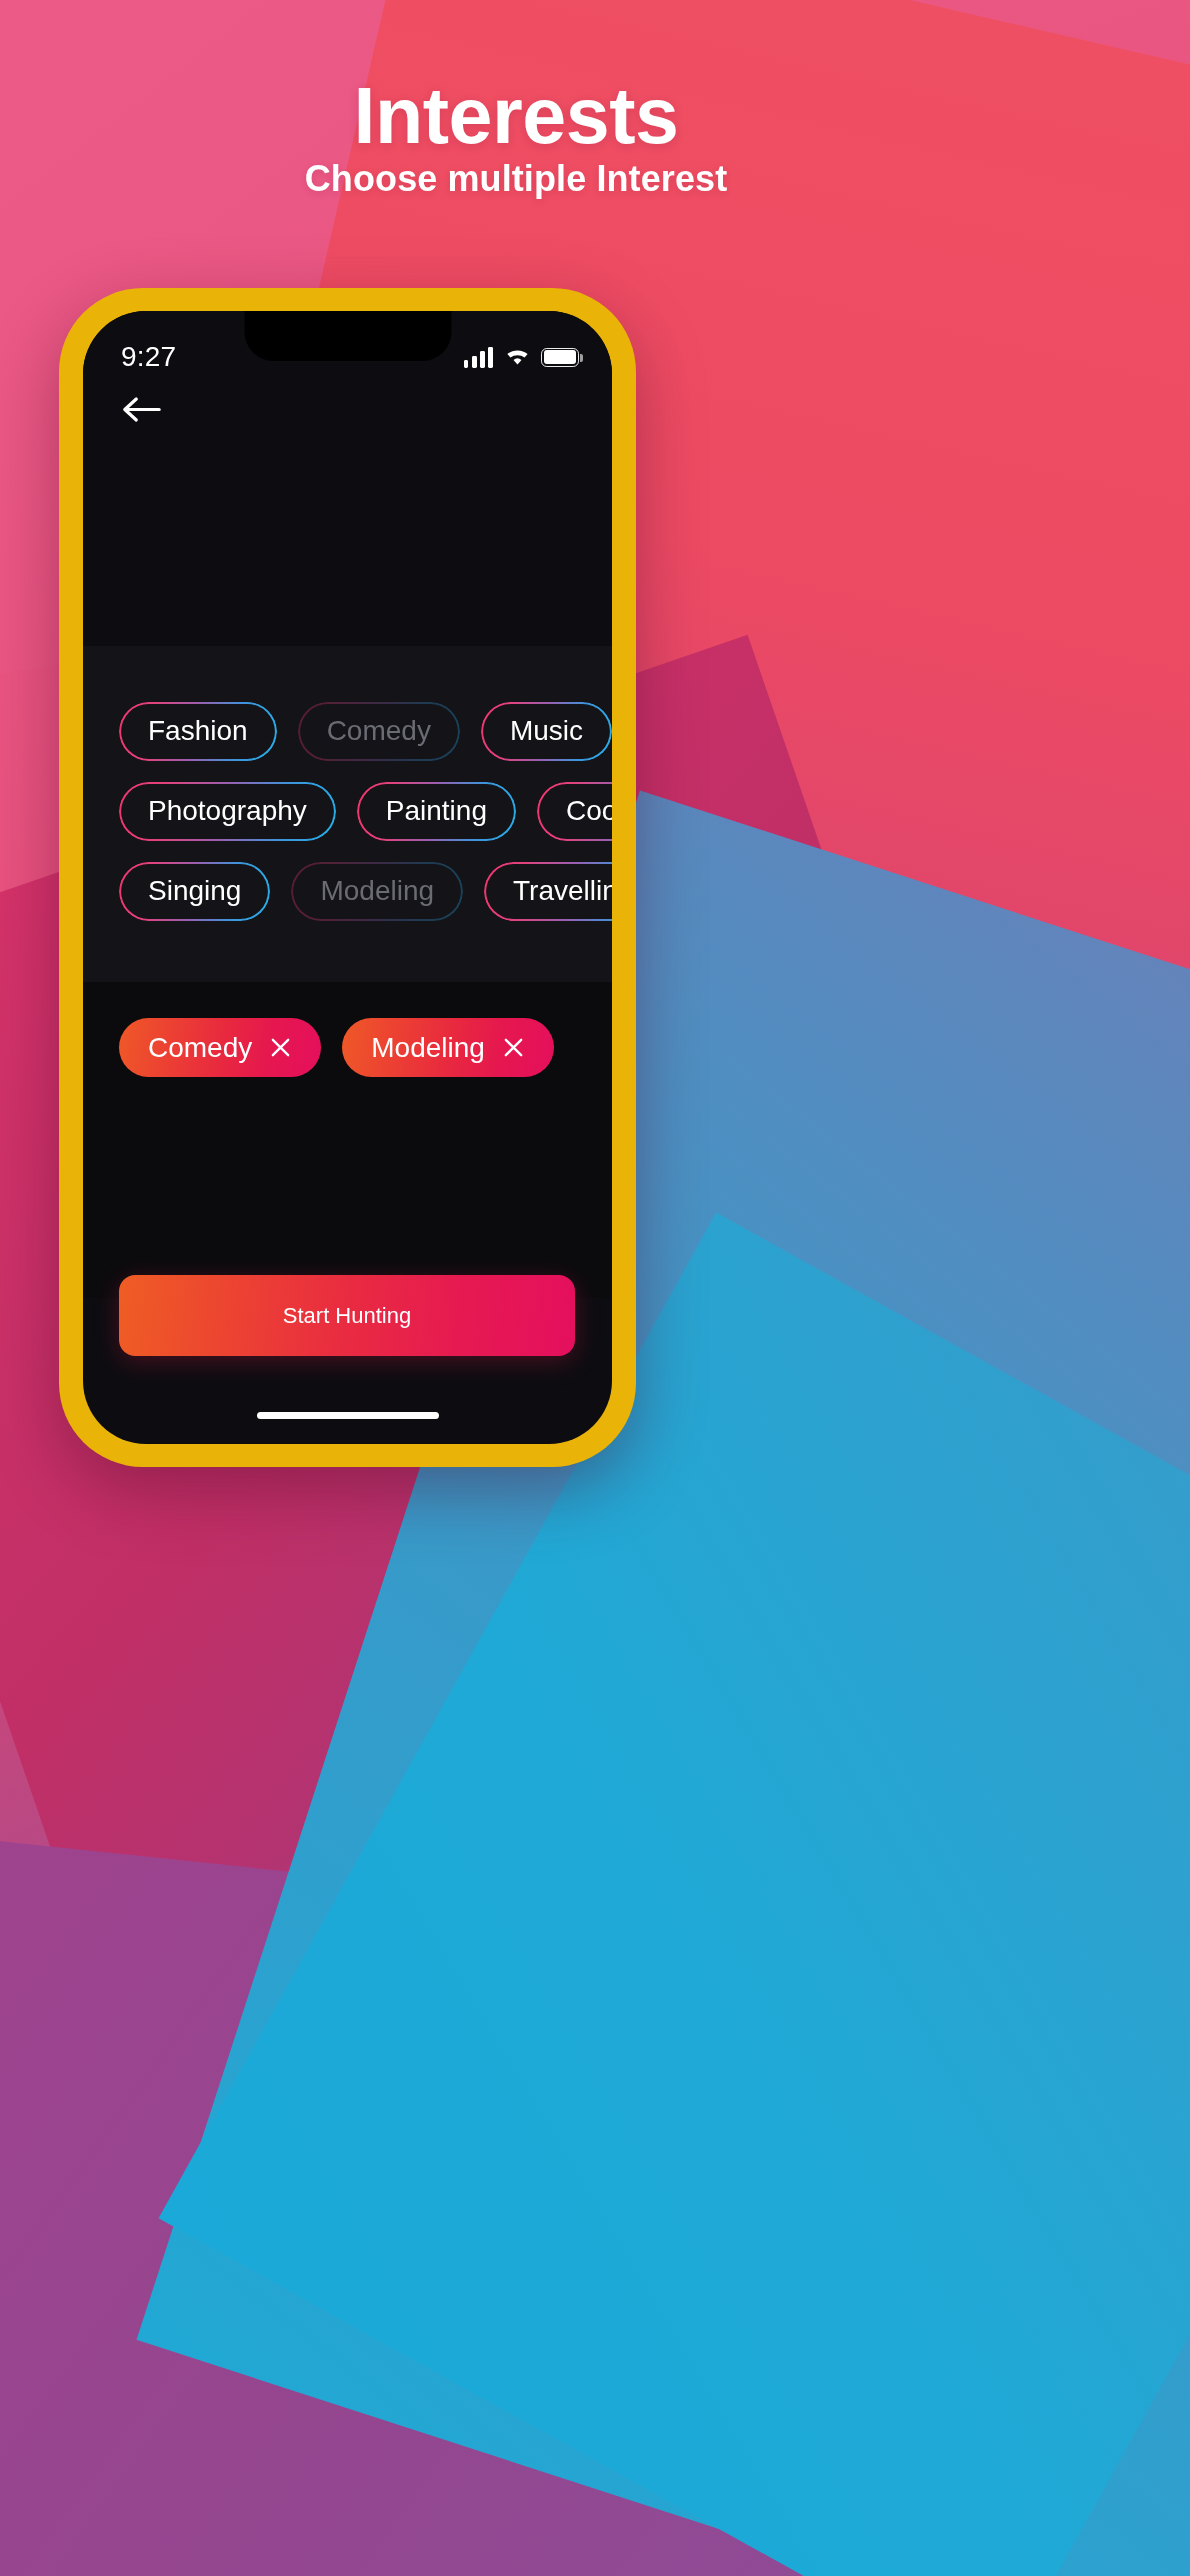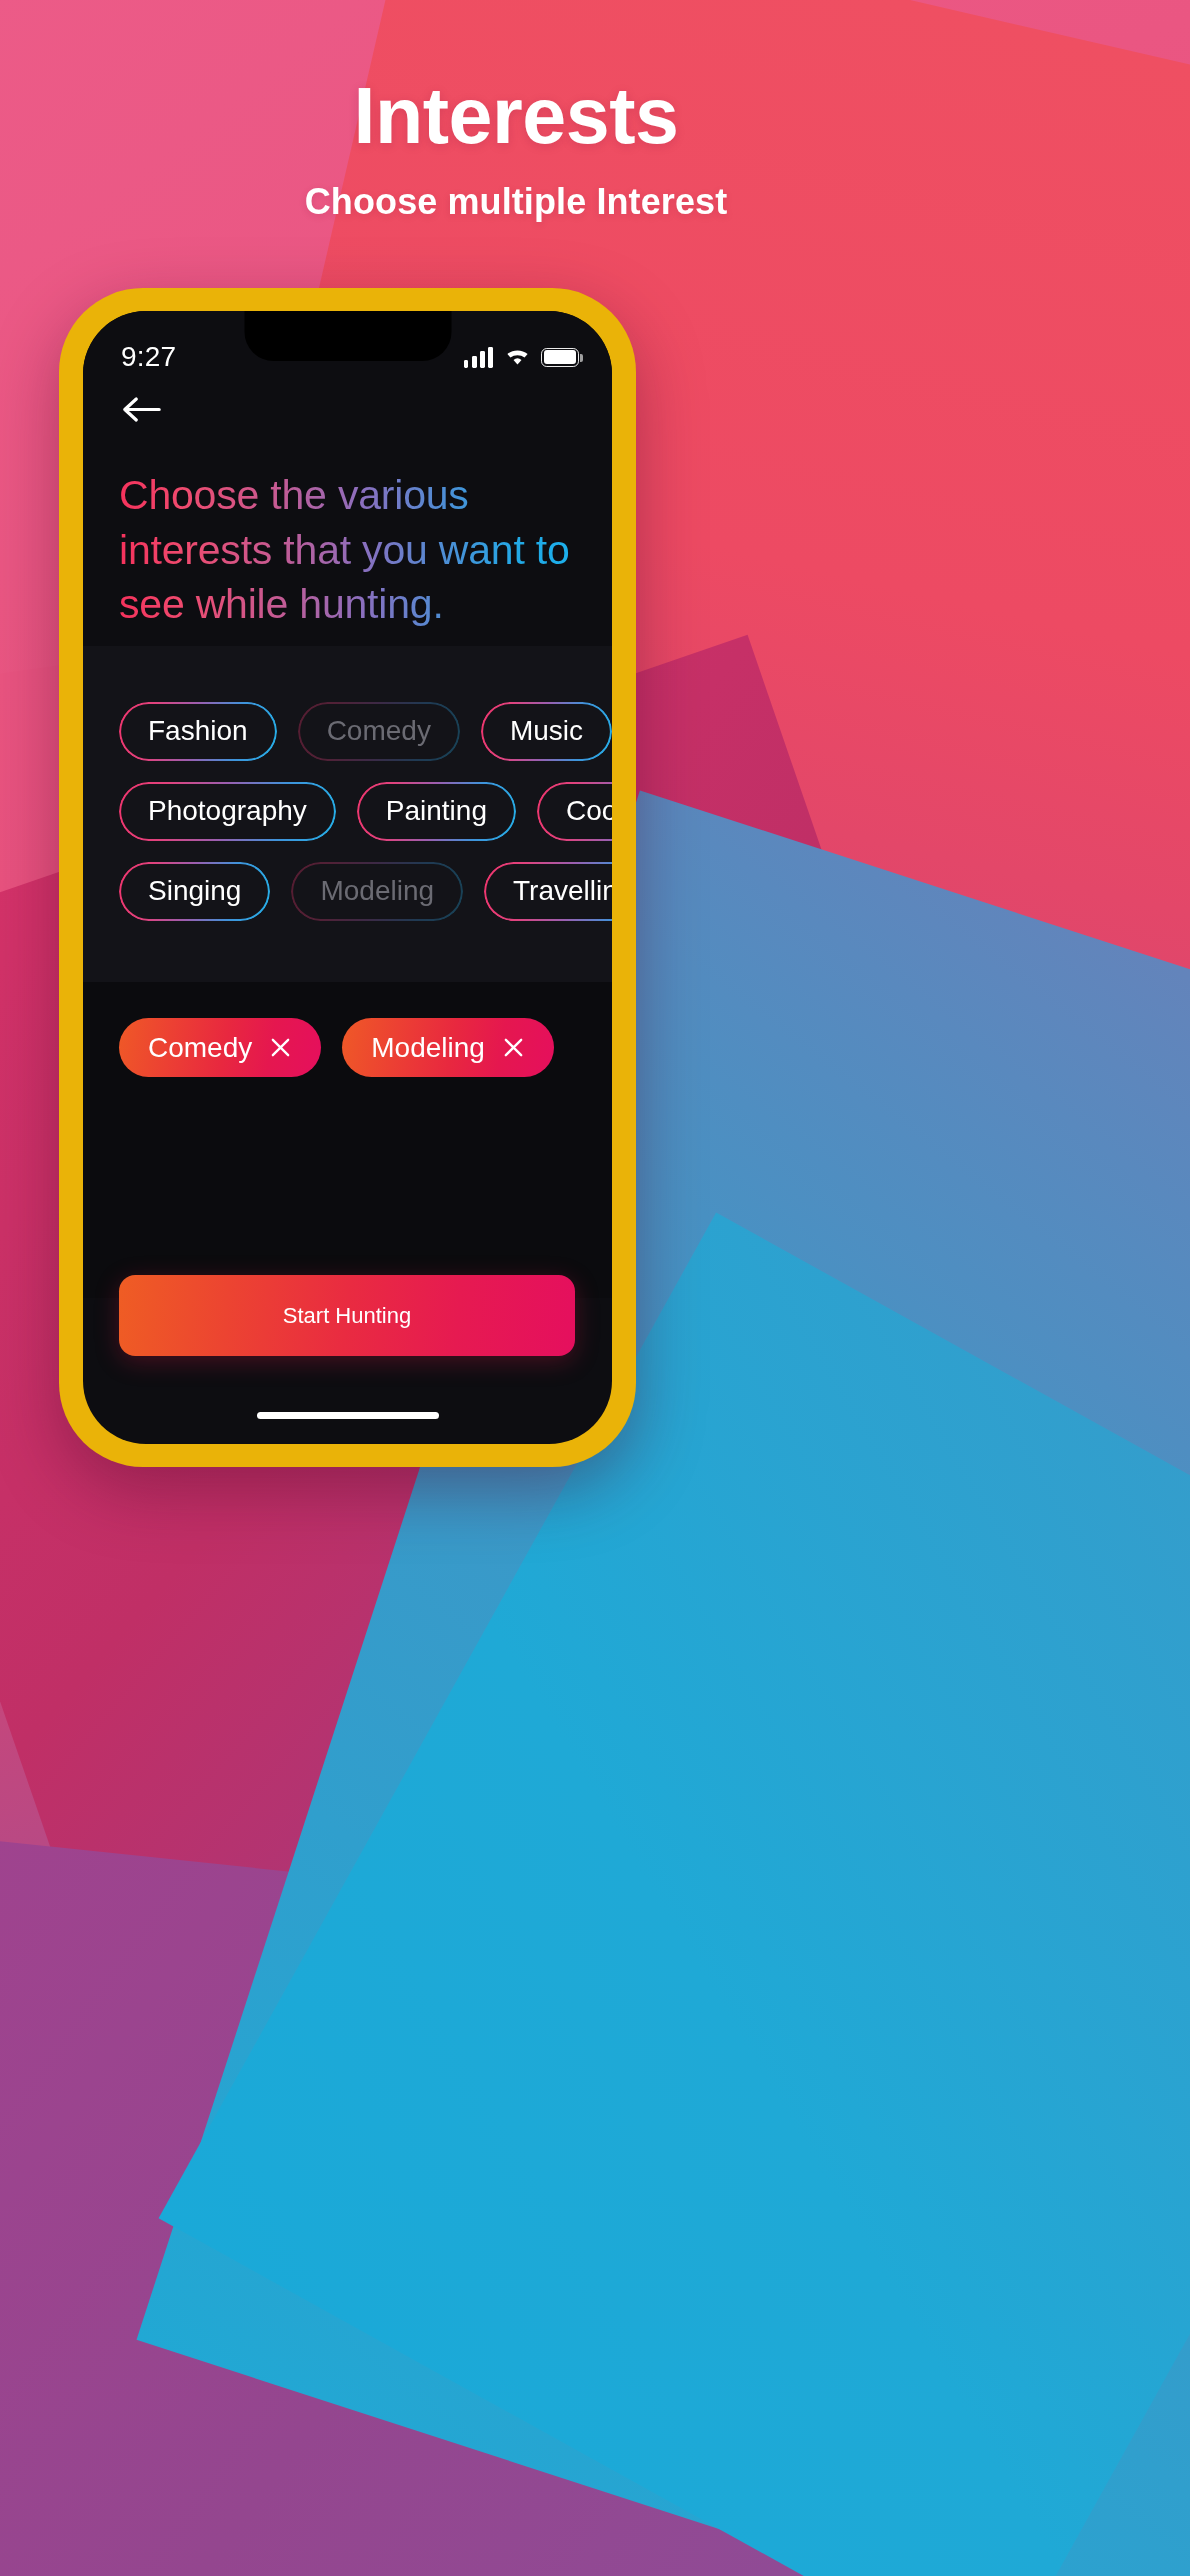--- a/index.html
+++ b/index.html
@@ -59,21 +59,20 @@
   #header {
     position:absolute; top:0; left:0; width:1032px;
     z-index:5; text-align:center; padding-top:75px;
   }
   #header h1 {
     font-size:79px; font-weight:bold; color:#ffffff;
     letter-spacing:-0.5px; line-height:1.05;
     text-shadow: 0 1.9px 9.6px rgba(140,25,60,0.22);
   }
   #header h2 {
-    margin-top:23px;
     font-size:36px; font-weight:bold; color:#ffffff;
     letter-spacing:0.1px;
     text-shadow: 0 1.9px 7.7px rgba(140,25,60,0.18);
   }
 
   
   #phone-wrap {
     position:absolute; left:59px; top:288px;
     width:577px; height:1179px; z-index:6;
   }
@@ -267,21 +266,20 @@
             </span>
         </div>
       </div>
 
       <div id="back-row">
         <svg class="back-arrow" viewBox="0 0 44 34">
           <path d="M16 6 L4 17 L16 28 M4 17 L40 17" stroke="#ffffff" stroke-width="3.4" fill="none" stroke-linecap="round" stroke-linejoin="round"></path>
         </svg>
       </div>
 
-      <div id="headline">Choose the various interests that you want to see while hunting.</div>
 
       <div id="chip-area-bgfade"></div>
 
       <div id="chip-area">
         <div class="chip-row">
           <div class="chip">
               <span>Fashion</span>
             </div>
           <div class="chip dim">
               <span>Comedy</span>

